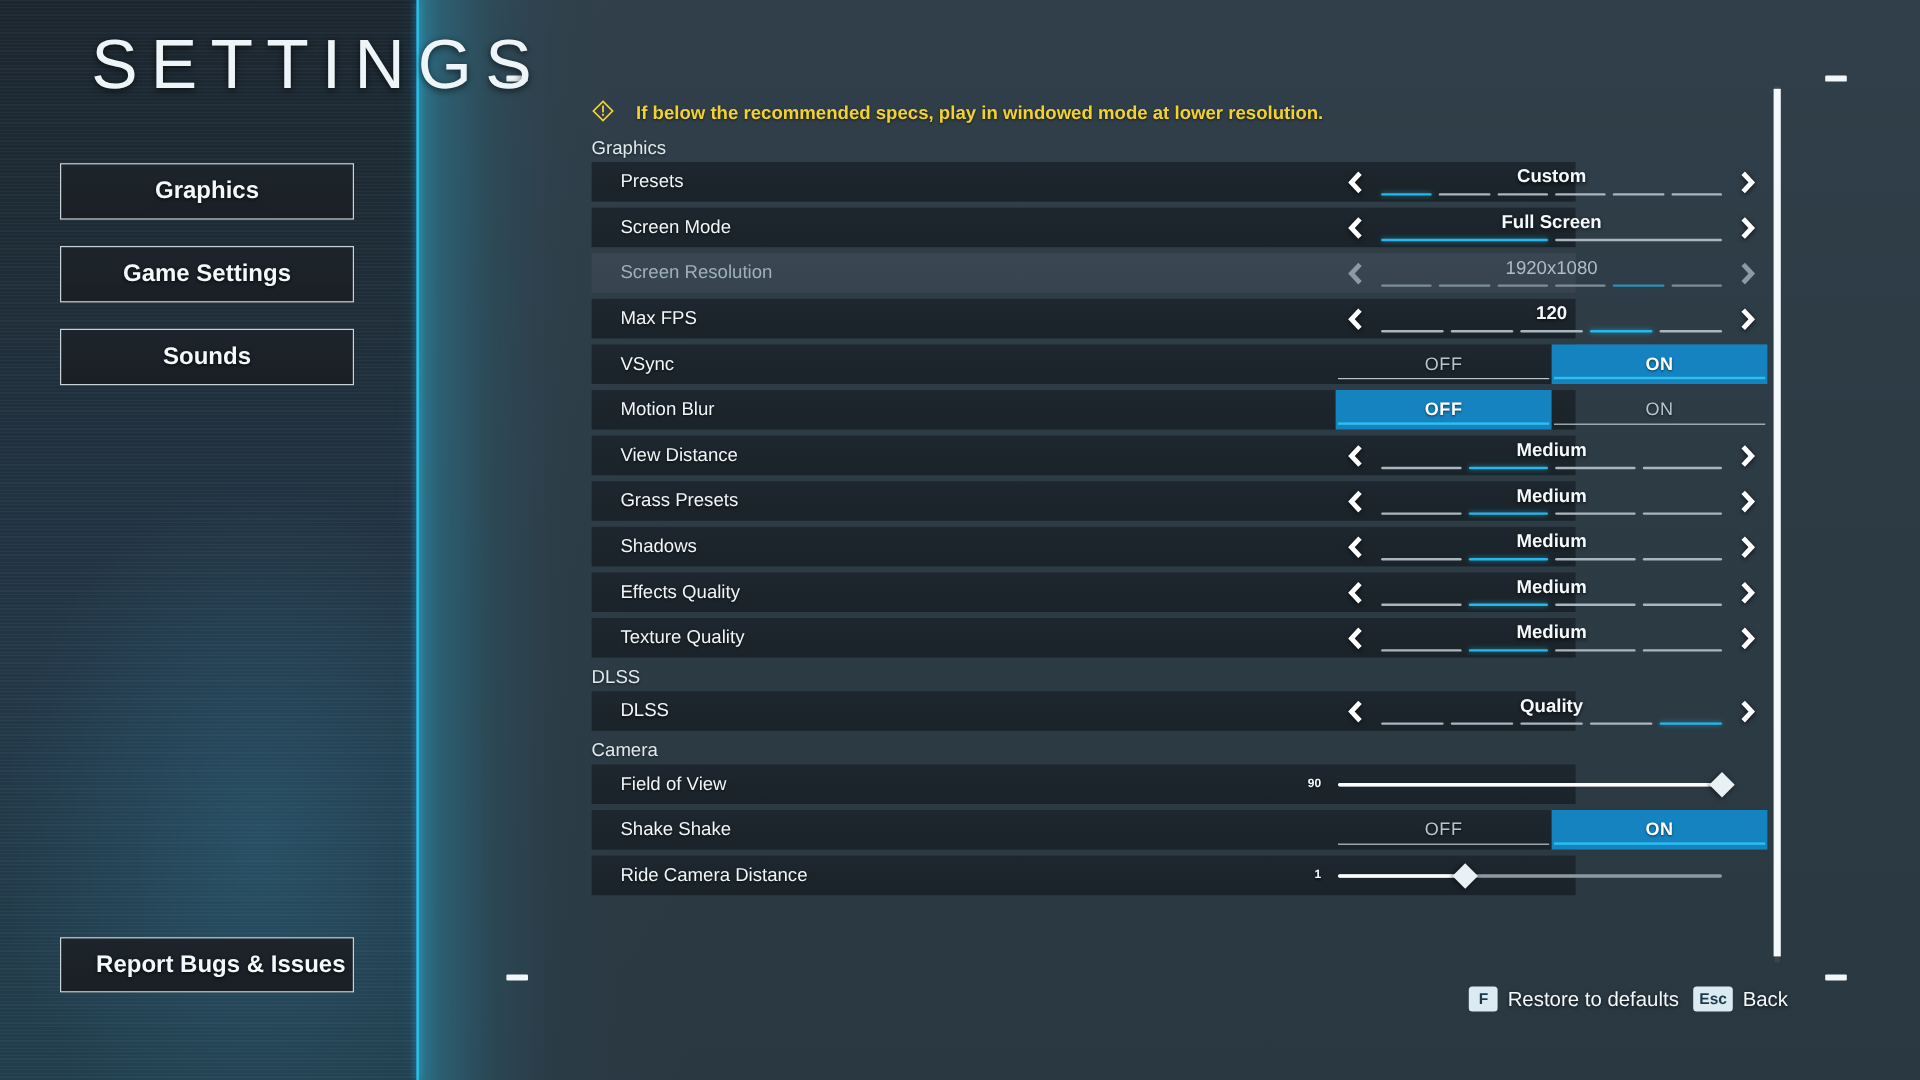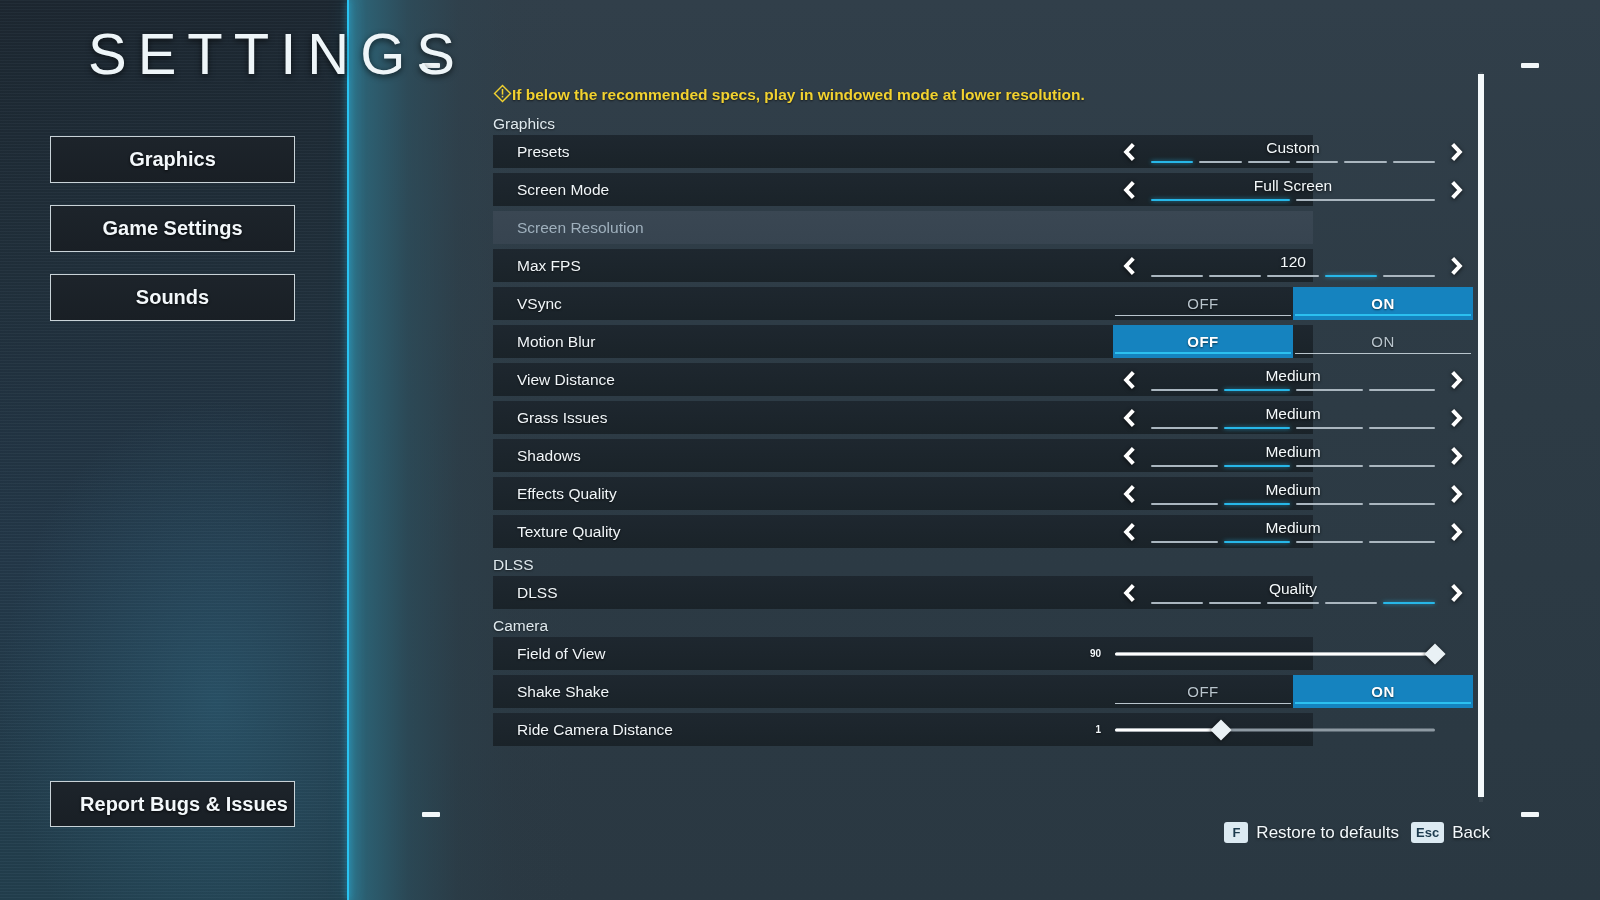--- a/index.html
+++ b/index.html
@@ -59,21 +59,21 @@
   
   .dash {
     position: absolute;
     width: 18px; height: 5px;
     background: #f2f7f9;
     border-radius: 1px;
   }
 
   
   .title {
-    position: absolute; left: 88px; top: 20px;
+    position: absolute; left: 76px; top: 20px;
     font-size: 58px;
     font-weight: 300;
     letter-spacing: 11px;
     color: #eef5f8;
     font-family: "Liberation Sans", sans-serif;
     text-shadow: 0 2px 6px rgba(0,0,0,0.65);
     white-space: nowrap;
   }
 
   
@@ -100,21 +100,21 @@
   }
   .report-btn span {
     font-size: 20px; font-weight: bold; color: #f3f8fb;
     text-shadow: 0 1px 3px rgba(0,0,0,0.8);
     padding-left: 23px;
   }
 
   
   .warning {
     position: absolute; left: 493px; top: 84px;
-    display: flex; align-items: center; gap: 0;
+    display: flex; align-items: center; gap: 18px;
     height: 22px;
   }
   .warning-text {
     font-size: 15.5px; font-weight: bold; color: #f2d230;
     text-shadow: 0 1px 2px rgba(0,0,0,0.6);
     white-space: nowrap;
   }
 
   
   .list {
@@ -162,21 +162,21 @@
     display: flex; align-items: center; justify-content: center;
     cursor: pointer;
   }
   .arrow.left { left: 6px; }
   .arrow.right { right: 6px; }
   .arrow svg { display: block; filter: drop-shadow(0 1px 2px rgba(0,0,0,0.7)); }
   .row.disabled .arrow svg { filter: none; }
   .sel-value {
     position: absolute; left: 40px; right: 40px; top: 4px;
     text-align: center;
-    font-size: 15.5px; font-weight: normal; color: #f4f9fb;
+    font-size: 15.5px; font-weight: bold; color: #f4f9fb;
     text-shadow: 0 1px 3px rgba(0,0,0,0.8);
     white-space: nowrap;
   }
   .row.disabled .sel-value { color: #aebcc7; font-weight: normal; text-shadow: none; }
   .segments {
     position: absolute; left: 38px; right: 38px; bottom: 5px;
     display: flex; gap: 6px;
   }
   .seg {
     flex: 1 1 0;
@@ -365,20 +365,41 @@
           </div>
           <div class="sel-value">Full Screen</div>
           <div class="segments">
             <div class="seg on"></div>
             <div class="seg"></div>
           </div>
         </div>
       </div>
       <div class="row disabled">
         <div class="row-label">Screen Resolution</div>
+        <div class="selector">
+          <div class="arrow left">
+            <svg width="20" height="22" viewBox="0 0 21 22">
+              <path d="M14 3 L6.5 11 L14 19" fill="none" stroke="#8c9aa6" stroke-width="4.2" stroke-linecap="butt" stroke-linejoin="miter"></path>
+            </svg>
+          </div>
+          <div class="arrow right">
+            <svg width="20" height="22" viewBox="0 0 21 22">
+              <path d="M7 3 L14.5 11 L7 19" fill="none" stroke="#8c9aa6" stroke-width="4.2" stroke-linecap="butt" stroke-linejoin="miter"></path>
+            </svg>
+          </div>
+          <div class="sel-value">1920x1080</div>
+          <div class="segments">
+            <div class="seg"></div>
+            <div class="seg"></div>
+            <div class="seg"></div>
+            <div class="seg"></div>
+            <div class="seg on"></div>
+            <div class="seg"></div>
+          </div>
+        </div>
       </div>
       <div class="row">
         <div class="row-label">Max FPS</div>
         <div class="selector">
           <div class="arrow left">
             <svg width="20" height="22" viewBox="0 0 21 22">
               <path d="M14 3 L6.5 11 L14 19" fill="none" stroke="#ffffff" stroke-width="4.2" stroke-linecap="butt" stroke-linejoin="miter"></path>
             </svg>
           </div>
           <div class="arrow right">
@@ -434,21 +455,21 @@
           <div class="sel-value">Medium</div>
           <div class="segments">
             <div class="seg"></div>
             <div class="seg on"></div>
             <div class="seg"></div>
             <div class="seg"></div>
           </div>
         </div>
       </div>
       <div class="row">
-        <div class="row-label">Grass Issues</div>
+        <div class="row-label">Grass Presets</div>
         <div class="selector">
           <div class="arrow left">
             <svg width="20" height="22" viewBox="0 0 21 22">
               <path d="M14 3 L6.5 11 L14 19" fill="none" stroke="#ffffff" stroke-width="4.2" stroke-linecap="butt" stroke-linejoin="miter"></path>
             </svg>
           </div>
           <div class="arrow right">
             <svg width="20" height="22" viewBox="0 0 21 22">
               <path d="M7 3 L14.5 11 L7 19" fill="none" stroke="#ffffff" stroke-width="4.2" stroke-linecap="butt" stroke-linejoin="miter"></path>
             </svg>

